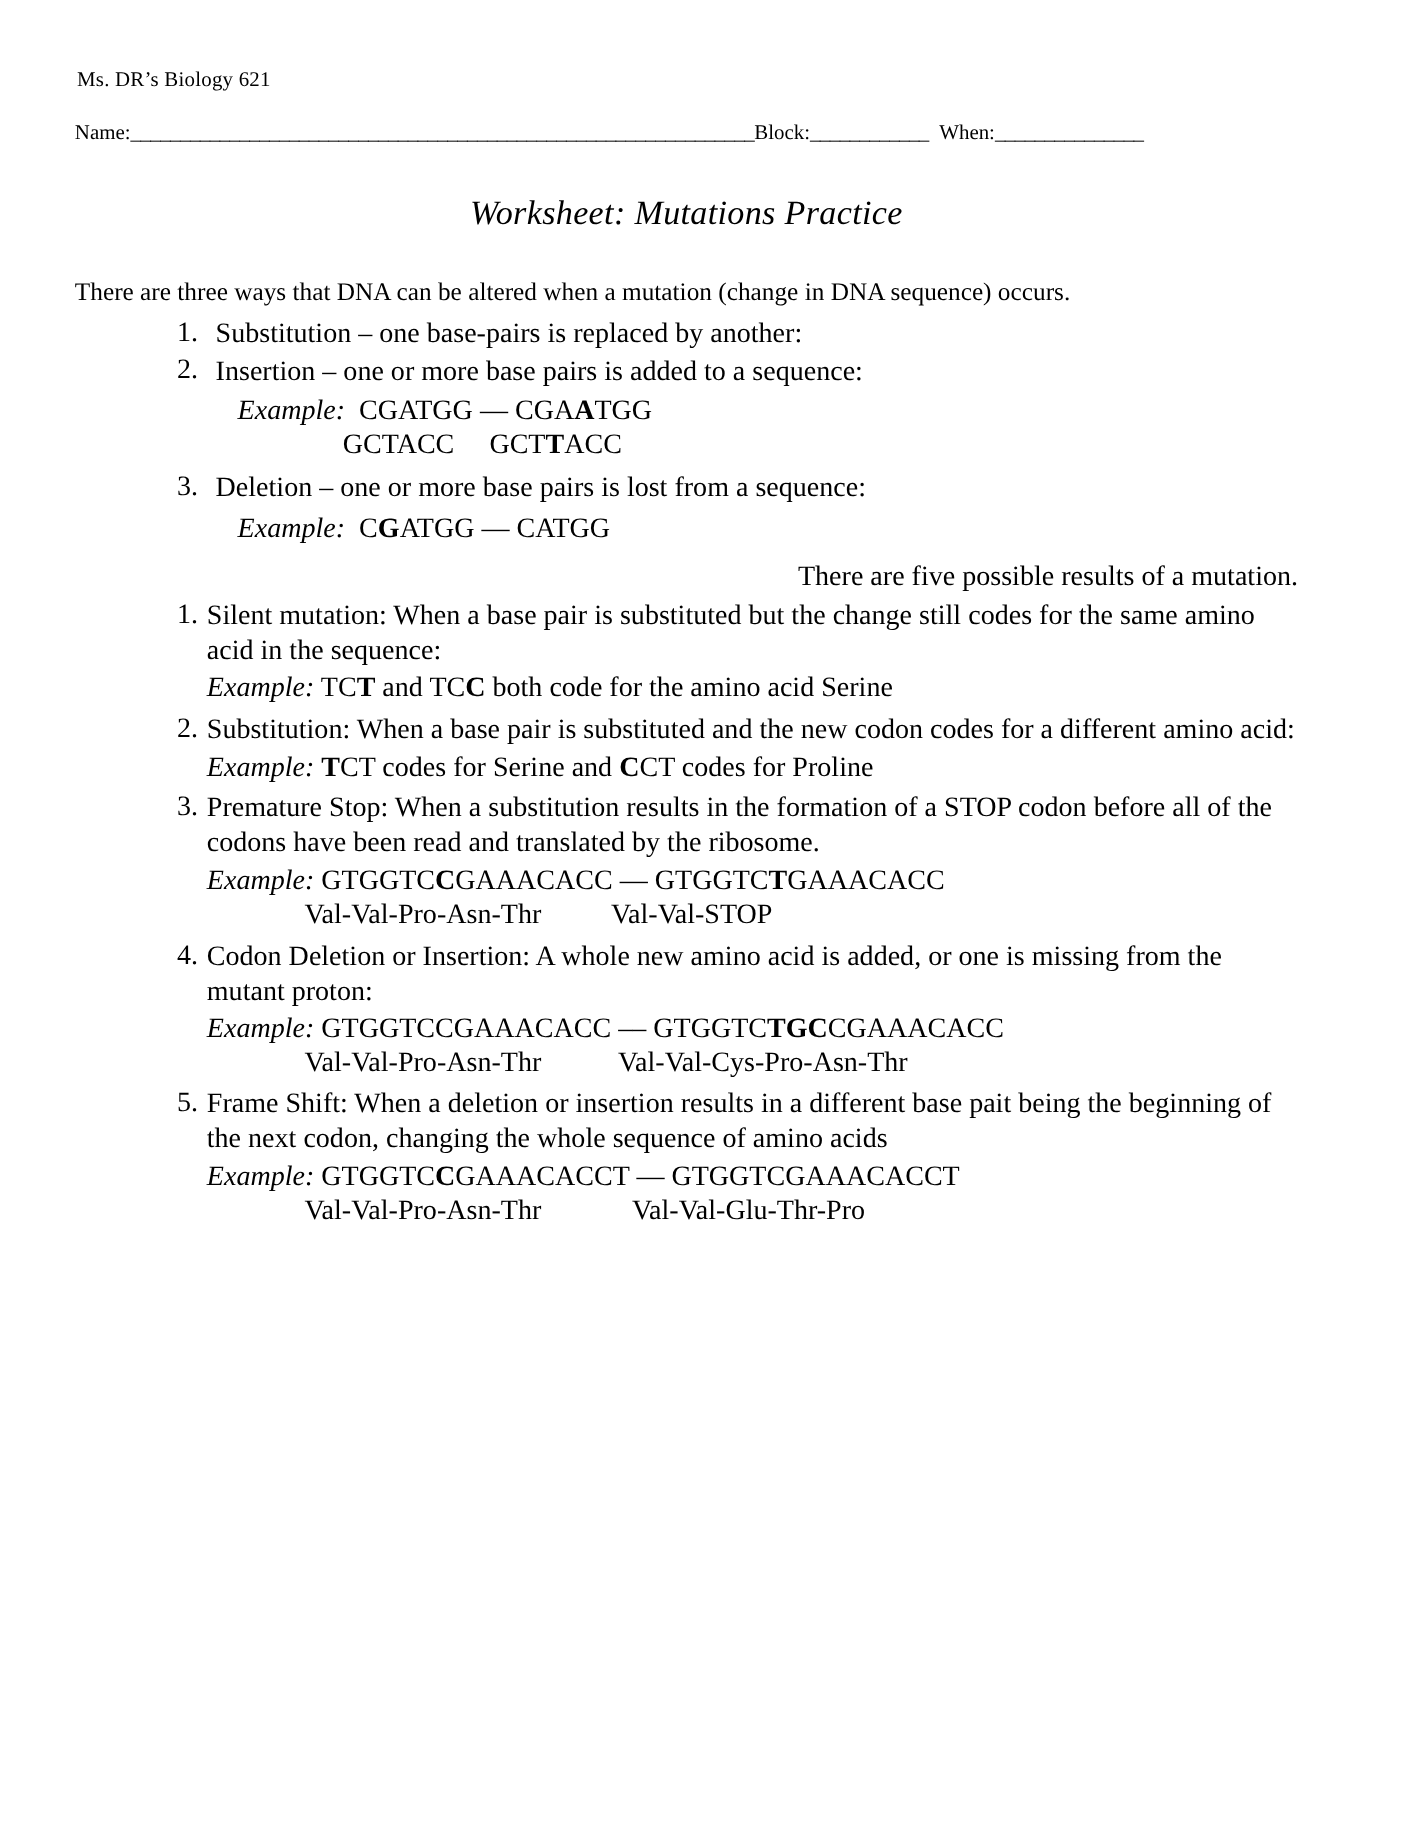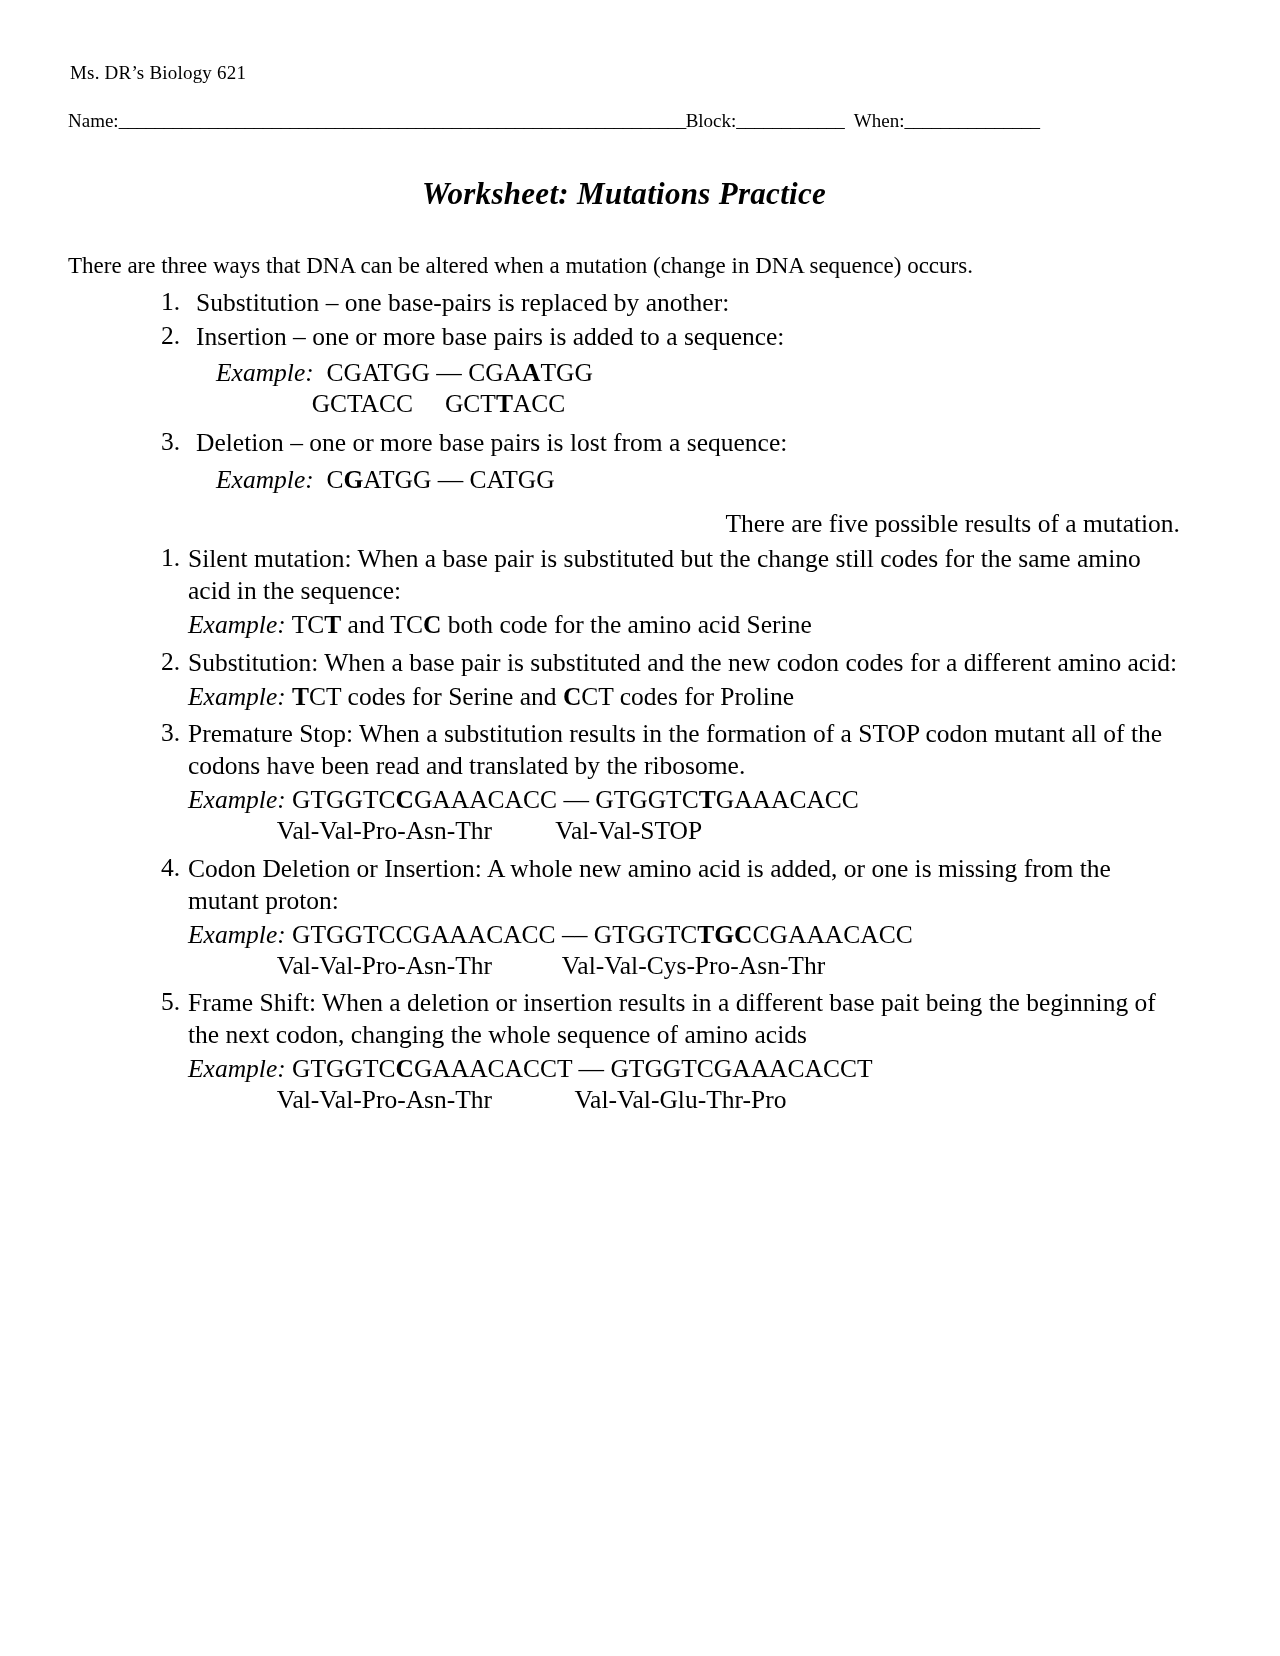--- a/index.html
+++ b/index.html
@@ -30,21 +30,21 @@
     font-size: 19px;
     white-space: nowrap;
     margin: 0 0 0 0;
   }
   .id-line .fill {
     letter-spacing: -0.5px;
   }
   .title {
     text-align: center;
     font-size: 31px;
-    font-weight: bold;
+    font-weight: normal;
     font-style: italic;
     margin: 44px 0 40px 0;
     letter-spacing: 0.3px;
   }
   .body-text {
     font-size: 23px;
     line-height: 1.26;
     margin: 0;
   }
   .intro {
@@ -178,21 +178,21 @@
     </li>
 
     <li>
       <span class="num">2.</span>
       <div class="res-body">Substitution: When a base pair is substituted and the new codon codes for a different amino acid:</div>
       <div class="res-example"><span class="ex-label">Example:</span><span> <b>T</b>CT codes for Serine and <b>C</b>CT codes for Proline</span></div>
     </li>
 
     <li>
       <span class="num">3.</span>
-      <div class="res-body">Premature Stop: When a substitution results in the formation of a STOP codon mutant all of the codons have been read and translated by the ribosome.</div>
+      <div class="res-body">Premature Stop: When a substitution results in the formation of a STOP codon before all of the codons have been read and translated by the ribosome.</div>
       <div class="res-example"><span class="ex-label">Example:</span><span> GTGGTC<b>C</b>GAAACACC — GTGGTC<b>T</b>GAAACACC</span>
 <span>              Val-Val-Pro-Asn-Thr          Val-Val-STOP</span></div>
     </li>
 
     <li>
       <span class="num">4.</span>
       <div class="res-body">Codon Deletion or Insertion: A whole new amino acid is added, or one is missing from the mutant proton:</div>
       <div class="res-example"><span class="ex-label">Example:</span><span> GTGGTCCGAAACACC –– GTGGTC<b>TGC</b>CGAAACACC</span>
 <span>              Val-Val-Pro-Asn-Thr           Val-Val-Cys-Pro-Asn-Thr</span></div>
     </li>

